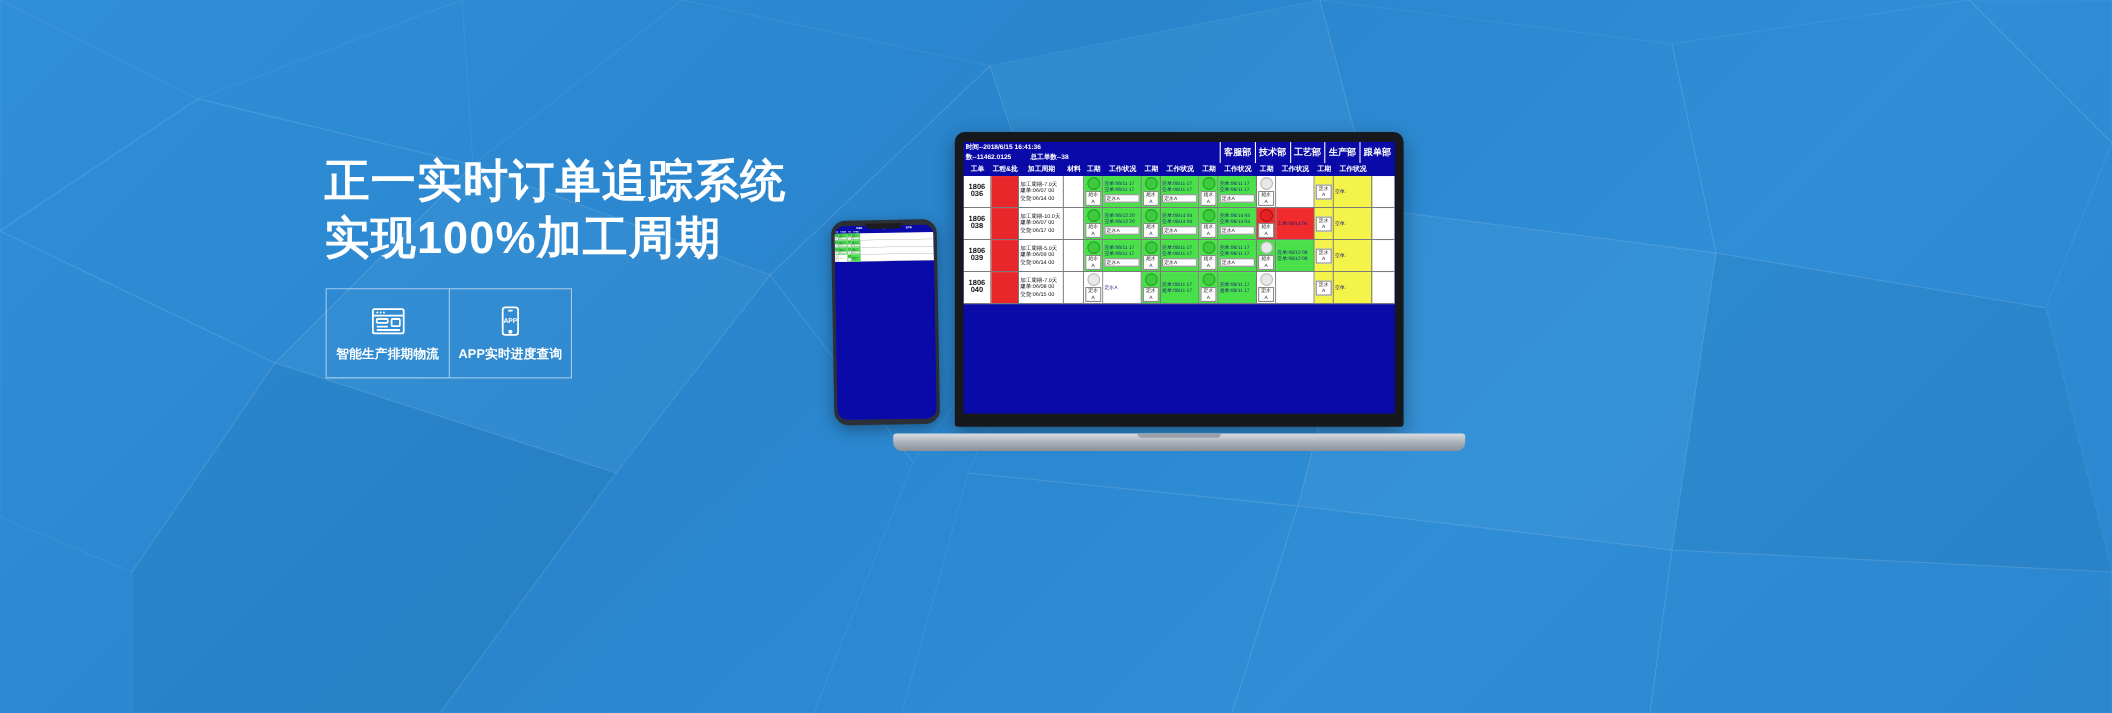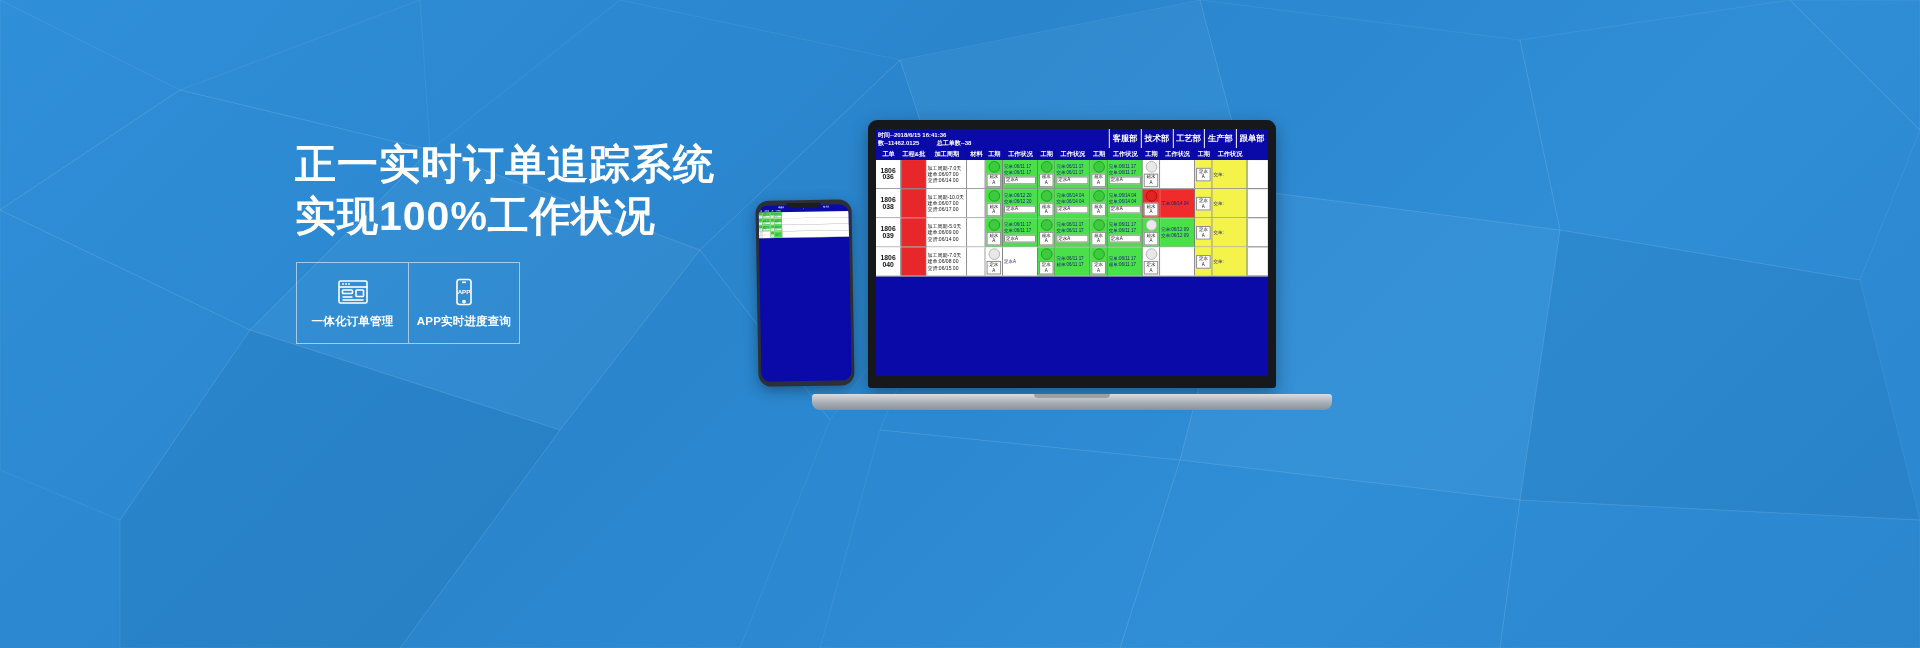--- a/index.html
+++ b/index.html
@@ -185,41 +185,41 @@
     <g fill="rgba(0,0,0,0.035)">
       <path d="M120 520 L250 330 L560 430 L400 648 L120 648 Z"></path>
       <path d="M1520 500 L1560 230 L1860 280 L1920 520 Z"></path>
     </g>
   </svg>
 </div>
 
 <div class="hero">
   <h1>
     <span class="l1">正一实时订单追踪系统</span>
-    <span class="l2">实现100%工作状况</span>
+    <span class="l2">实现100%加工周期</span>
   </h1>
 </div>
 
 <div class="features">
 
   <div class="feature">
     <span class="ico">
       <svg viewBox="0 0 34 30" width="34" height="30" fill="none" stroke="#ffffff" stroke-width="1.6">
         <rect x="3" y="4" width="28" height="22" rx="1.5"></rect>
         <line x1="3" y1="10" x2="31" y2="10"></line>
         <circle cx="7" cy="7" r="0.9" fill="#fff" stroke="none"></circle>
         <circle cx="10" cy="7" r="0.9" fill="#fff" stroke="none"></circle>
         <circle cx="13" cy="7" r="0.9" fill="#fff" stroke="none"></circle>
         <rect x="6.5" y="13" width="10" height="3.5" rx="0.8"></rect>
         <rect x="20" y="13" width="7.5" height="6.5" rx="0.8"></rect>
         <line x1="6.5" y1="20" x2="16.5" y2="20"></line>
         <line x1="6.5" y1="23" x2="27.5" y2="23"></line>
       </svg>
     </span>
-    <span class="lbl">一体化订单管理</span>
+    <span class="lbl">智能生产排期物流</span>
   </div>
 
 
   <div class="feature">
     <span class="ico">
       <svg viewBox="0 0 34 30" width="34" height="30" fill="none" stroke="#ffffff" stroke-width="1.6">
         <rect x="10" y="2.5" width="14" height="25" rx="2.4"></rect>
         <line x1="15" y1="5.3" x2="19" y2="5.3"></line>
         <circle cx="17" cy="24.6" r="1.1"></circle>
         <text x="17" y="17" font-size="6.2" font-family="Liberation Sans, sans-serif" fill="#ffffff" stroke="none" text-anchor="middle" font-weight="bold">APP</text>

